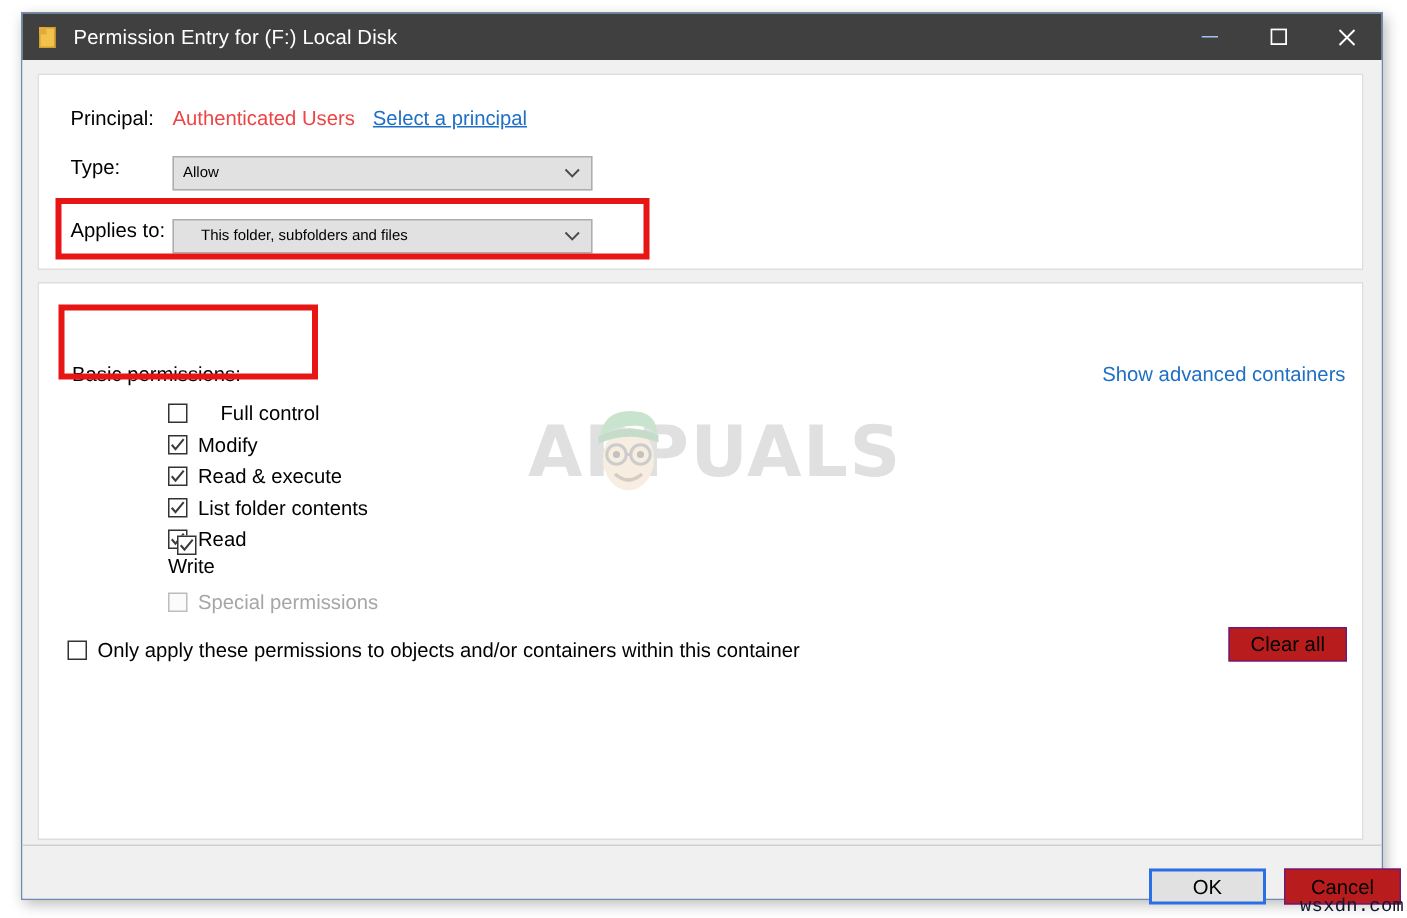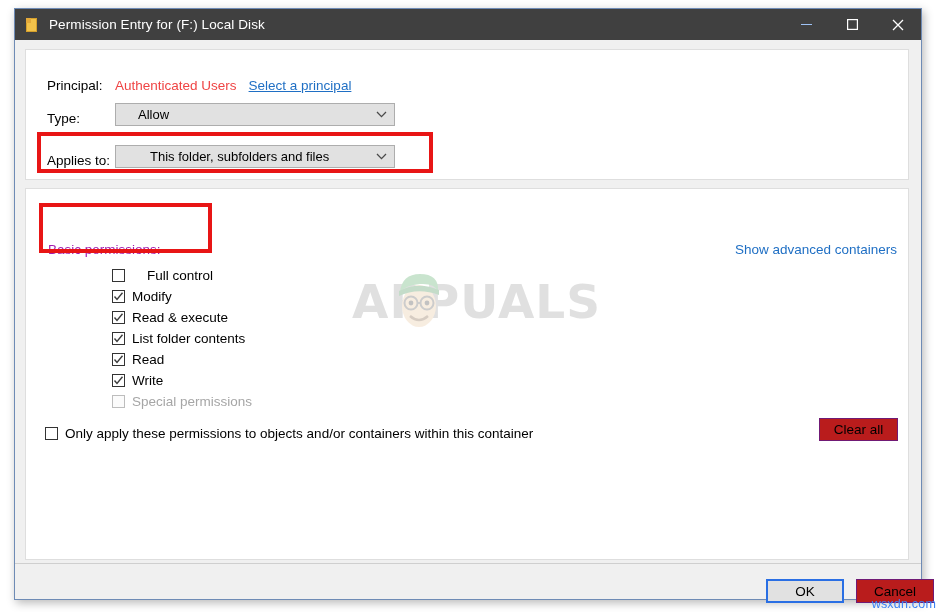--- a/index.html
+++ b/index.html
@@ -108,21 +108,21 @@
     left: 10px;
     top: 148px;
     width: 884px;
     height: 372px;
   }
 
   
   .field-row {
     position: absolute;
     display: flex;
-    align-items: flex-end;
+    align-items: flex-start;
     height: 22px;
   }
   .field-label {
     font-size: 13.5px;
     color: #000000;
     width: 68px;
     flex: none;
   }
   .field-value {
     font-size: 13.5px;
@@ -147,25 +147,24 @@
     position: relative;
     height: 23px;
     background: #e1e1e1;
     border: 1px solid #adadad;
     box-sizing: border-box;
     display: flex;
     align-items: center;
     cursor: default;
   }
   .combo-text {
-    font-size: 13px;
+    font-size: 10px;
     color: #000;
     padding-left: 6px;
     white-space: nowrap;
-    margin-left: 16px;
   }
   .combo-arrow {
     position: absolute;
     right: 7px;
     top: 0;
     bottom: 0;
     display: flex;
     align-items: center;
   }
 
@@ -197,21 +196,21 @@
   .cb-label {
     font-size: 13.5px;
     color: #000000;
     white-space: nowrap;
   }
   .cb-label.disabled { color: #a6a6a6; }
 
   .section-title {
     position: absolute;
     font-size: 13.5px;
-    color: #a21caf;
+    color: #000000;
   }
 
   
   .btn {
     background: #b91c1c;
     border: 1px solid #701a75;
     box-sizing: border-box;
     font-family: "Liberation Sans", sans-serif;
     font-size: 13.5px;
     color: #000;
@@ -284,23 +283,23 @@
     position: absolute;
     left: 38px;
     top: -8px;
     width: 58px;
     height: 62px;
   }
   .wm-corner {
     position: absolute;
     right: 2px;
     bottom: 1px;
-    font-family: Liberation Sans, sans-serif;
+    font-family: Liberation Mono, monospace;
     font-size: 12.5px;
-    color: #3b82f6;
+    color: #0f172a;
     letter-spacing: 0.2px;
     pointer-events: none;
   }
 </style>
 </head>
 <body>
 
 <div class="window">
 
   <div class="titlebar">
@@ -404,21 +403,21 @@
 
       <div class="cb-row" style="left:86px; top:161px;">
         <span class="cbox">
           <svg width="11" height="11" viewBox="0 0 11 11">
               <path d="M1.5 5.5 L4 8.4 L9.5 1.8" stroke="#3c3c3c" stroke-width="1.4" fill="none"></path>
             </svg>
         </span>
         <span class="cb-label">Read</span>
       </div>
 
-      <div class="cb-row" style="left:86px; top:182px;">
+      <div class="cb-row" style="left:86px; top:168px;flex-direction:column;">
         <span class="cbox">
           <svg width="11" height="11" viewBox="0 0 11 11">
               <path d="M1.5 5.5 L4 8.4 L9.5 1.8" stroke="#3c3c3c" stroke-width="1.4" fill="none"></path>
             </svg>
         </span>
         <span class="cb-label">Write</span>
       </div>
 
       <div class="cb-row" style="left:86px; top:203px;">
         <span class="cbox disabled"></span>

